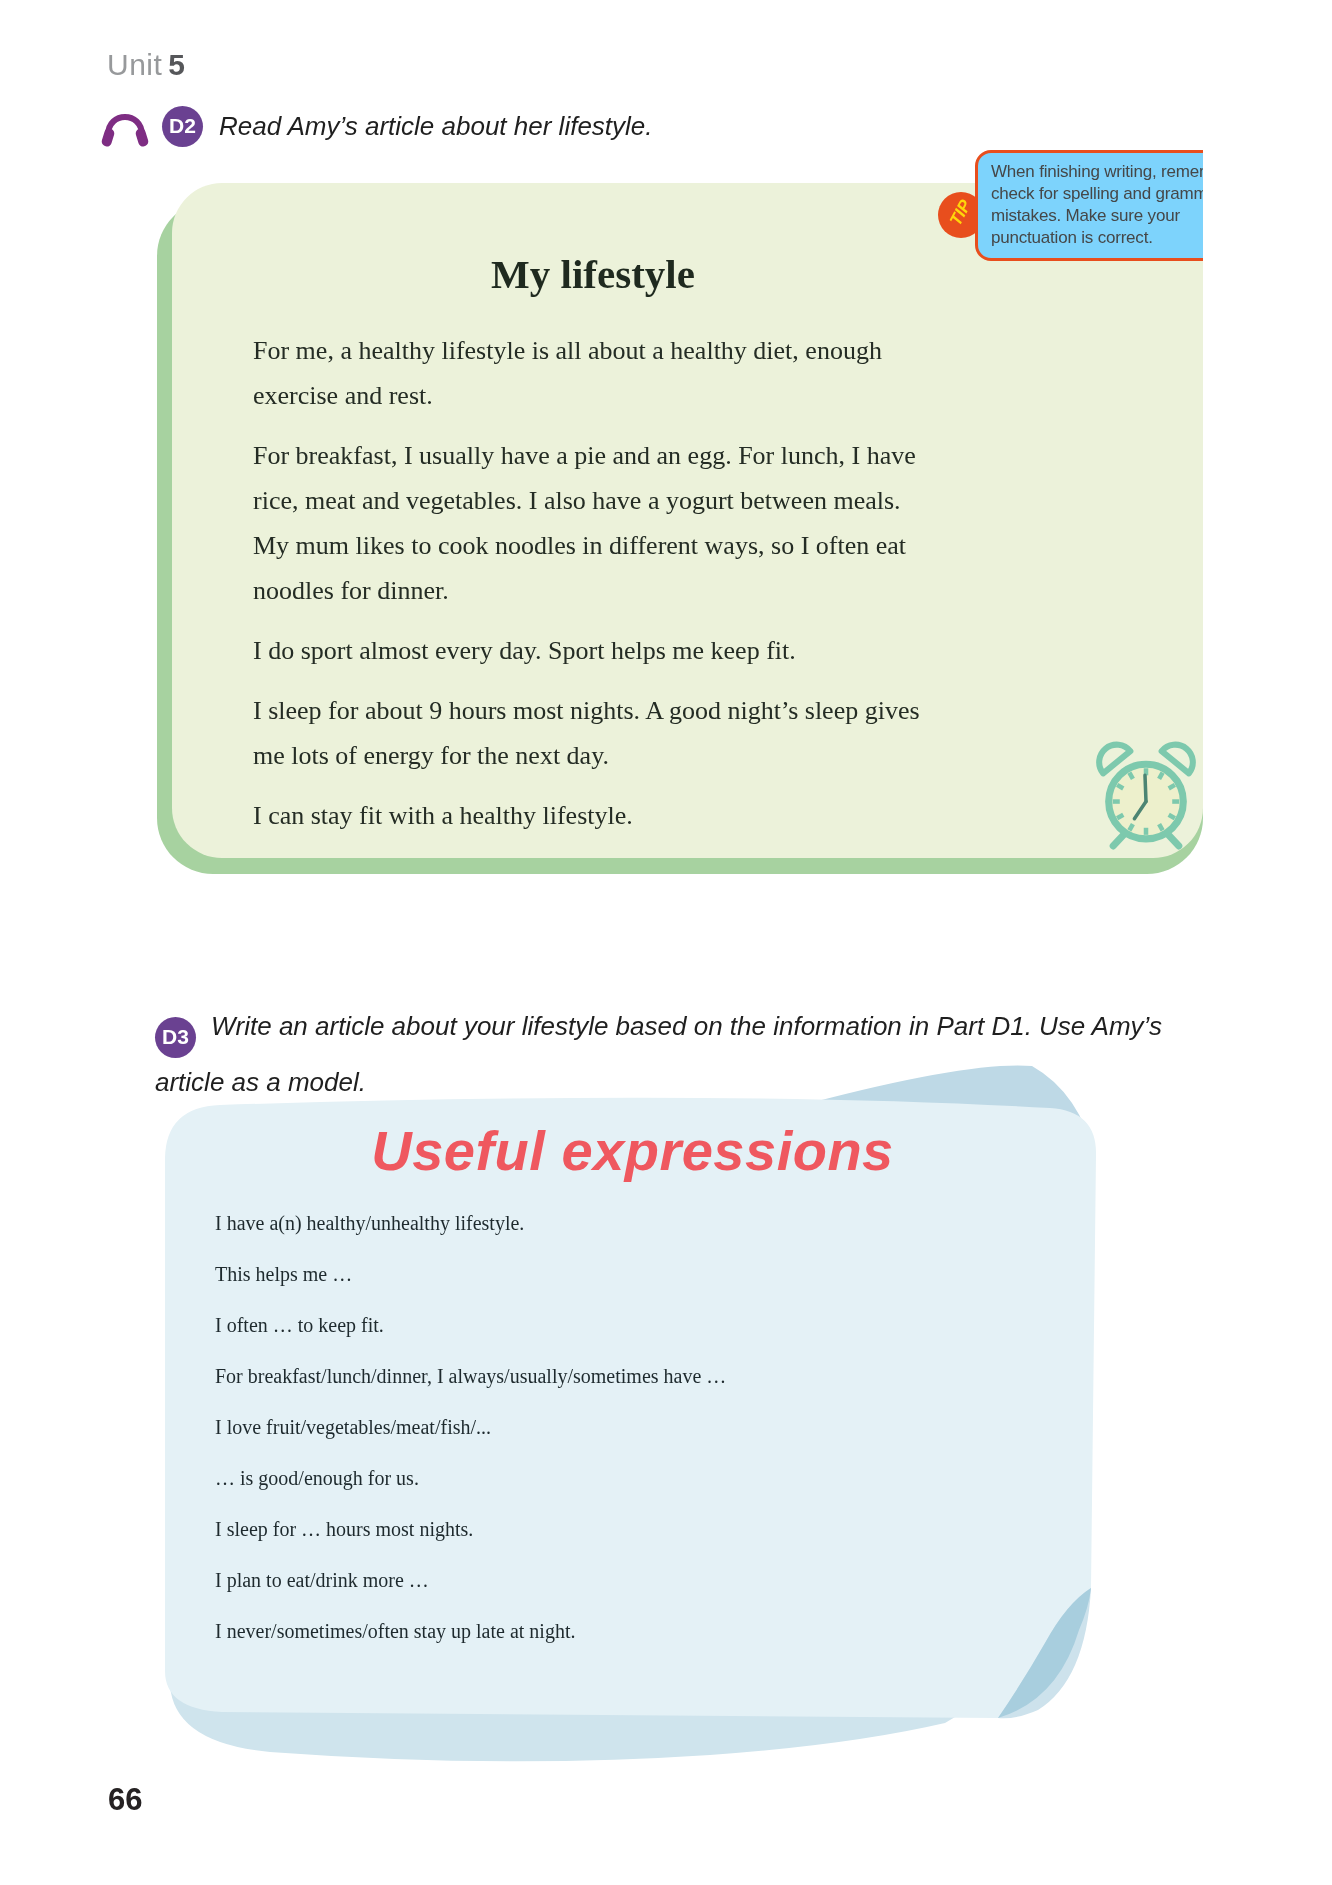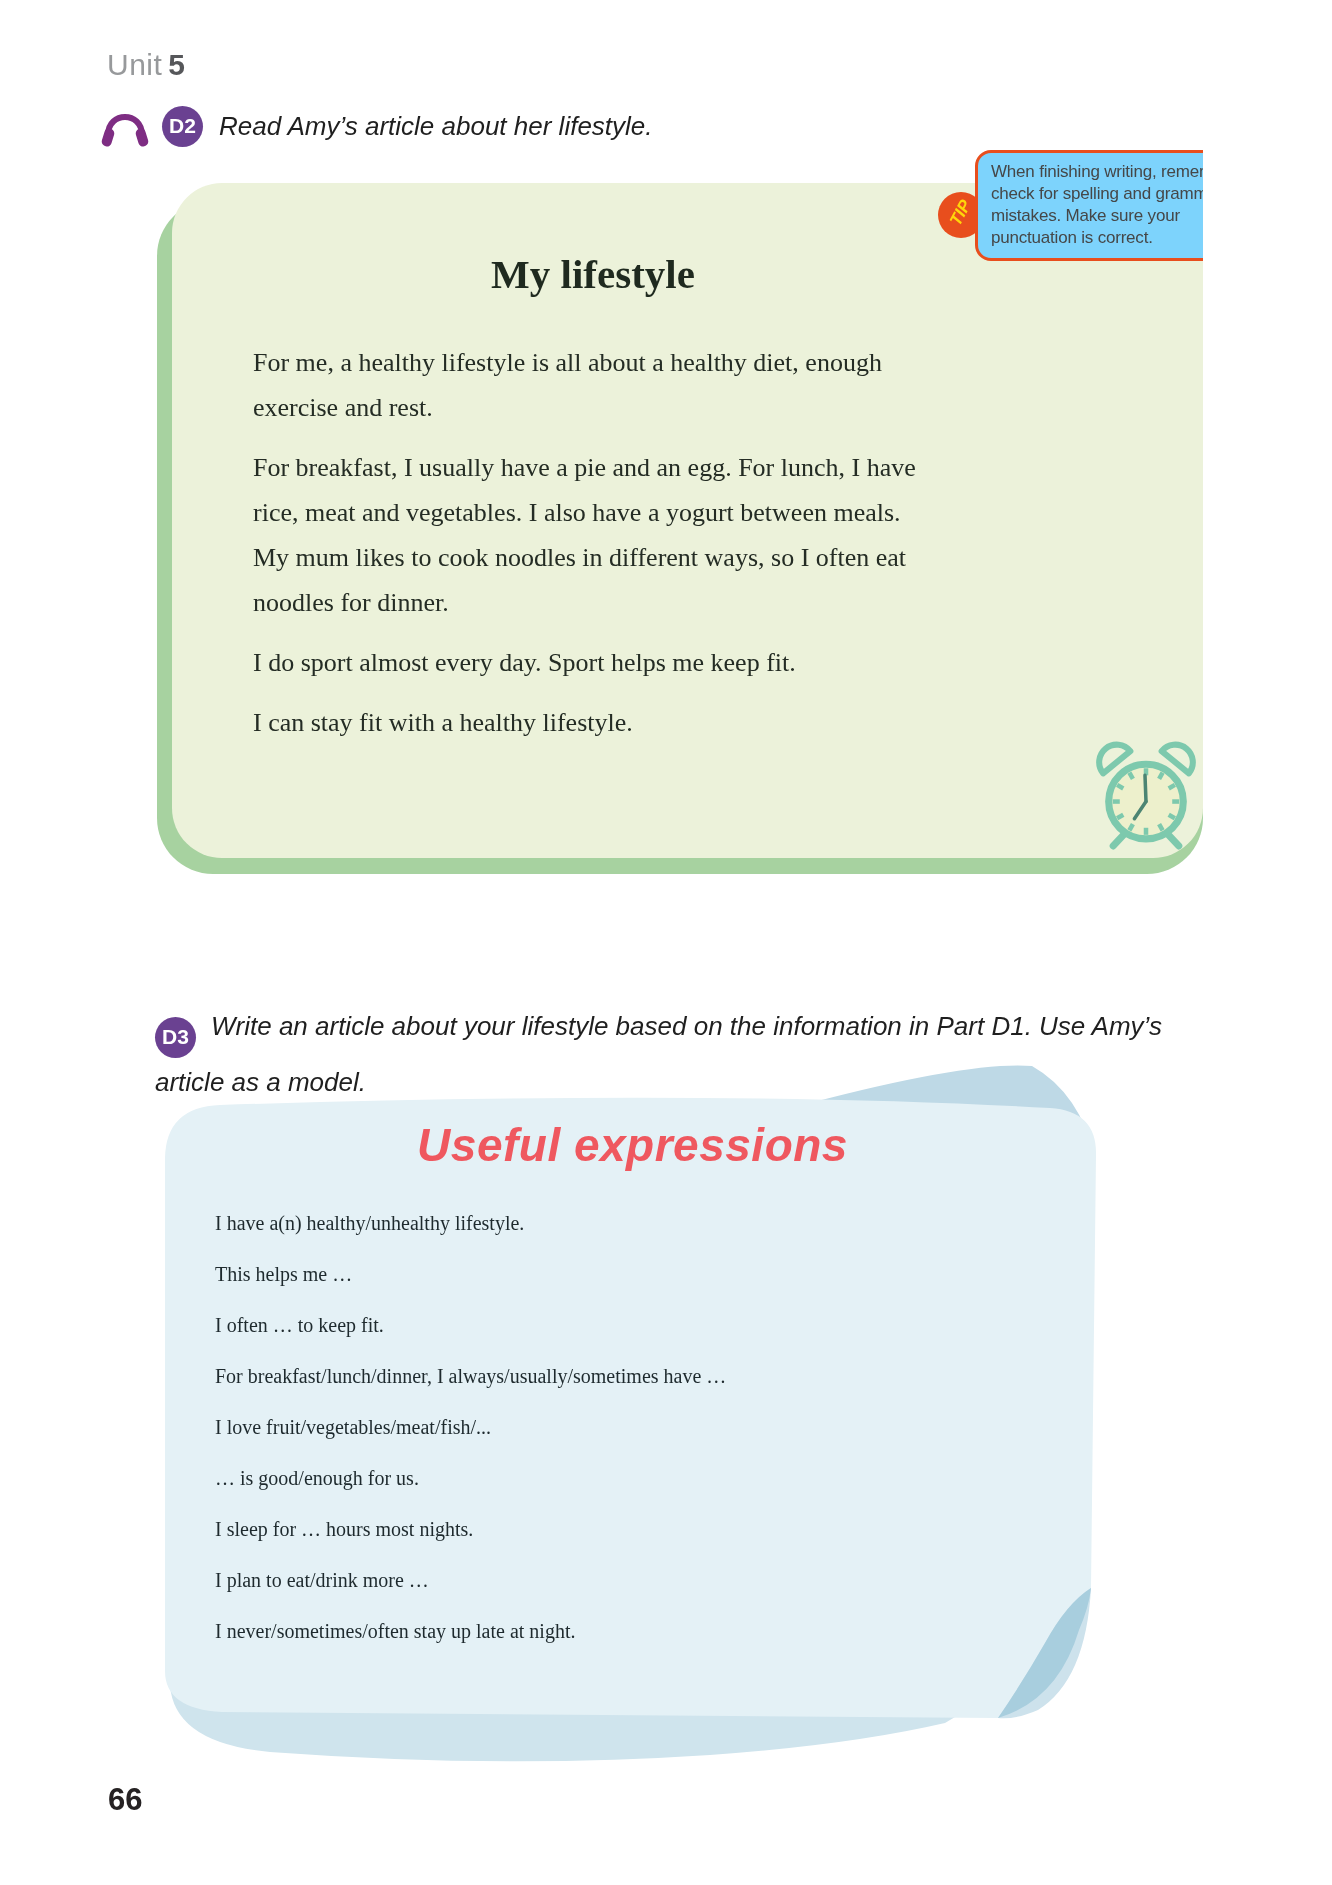--- a/index.html
+++ b/index.html
@@ -18,21 +18,21 @@
   .instr{font-style:italic;font-size:26px;color:#1f1f1f;margin-left:16px;}
 
   
   .green-shadow{position:absolute;left:157px;top:200px;width:1046px;height:674px;
                 background:#a7d2a0;border-radius:56px;z-index:1;}
   .green-box{position:absolute;left:172px;top:183px;width:1031px;height:675px;
              background:#ecf2da;border-radius:50px;z-index:2;}
   .article-title{position:absolute;left:253px;top:250px;width:680px;text-align:center;
                  font-family:"Liberation Serif","DejaVu Serif",serif;font-weight:bold;
                  font-size:41px;color:#1f2a1f;z-index:3;}
-  .article-body{position:absolute;left:253px;top:340px;width:830px;z-index:3;
+  .article-body{position:absolute;left:253px;top:328px;width:830px;z-index:3;
                 font-family:"Liberation Serif","DejaVu Serif",serif;font-size:26px;
                 line-height:45px;color:#242c24;}
   .article-body p{margin:0 0 15px 0;white-space:pre-line;}
 
   
   .tip-badge{position:absolute;left:938px;top:192px;width:46px;height:46px;border-radius:50%;
              background:#e84e1d;z-index:3;}
   .tip-badge span{position:absolute;left:4px;top:11px;display:block;width:38px;text-align:center;
                   transform:rotate(-62deg);font-style:italic;font-weight:bold;font-size:17px;color:#ffd60a;}
   .tip-box{position:absolute;left:975px;top:150px;width:268px;background:#7dd3fc;
@@ -43,21 +43,21 @@
   .clock{position:absolute;left:1088px;top:738px;z-index:5;}
 
   
   .d3-block{position:absolute;left:155px;top:1002px;width:1075px;font-style:italic;font-size:26px;
             line-height:48px;color:#1f1f1f;white-space:pre-line;}
   .d3-block .badge{vertical-align:-9px;margin-right:15px;font-style:normal;}
 
   
   .blue-sheet{position:absolute;left:150px;top:1055px;z-index:1;}
   .expr-title{position:absolute;left:165px;top:1118px;width:935px;text-align:center;z-index:3;
-              font-style:italic;font-weight:bold;font-size:46px;color:#ef585f;letter-spacing:.5px;}
+              font-style:italic;font-weight:bold;font-size:56px;color:#ef585f;letter-spacing:.5px;}
   .expr-list{position:absolute;left:215px;top:1198px;width:880px;z-index:3;
              font-family:Liberation Serif, serif;font-size:20px;color:#1e2a2e;}
   .expr-item{line-height:51px;height:51px;white-space:pre;}
 
   
   .page-num{position:absolute;left:108px;top:1782px;font-weight:bold;font-size:31px;color:#262223;}
 </style>
 </head>
 <body>
 
@@ -81,20 +81,22 @@
   <div class="green-box"></div>
   <div class="article-title">My lifestyle</div>
   <div class="article-body">
     <p>For me, a healthy lifestyle is all about a healthy diet, enough
 exercise and rest.</p>
     <p>For breakfast, I usually have a pie and an egg. For lunch, I have
 rice, meat and vegetables. I also have a yogurt between meals.
 My mum likes to cook noodles in different ways, so I often eat
 noodles for dinner.</p>
     <p>I do sport almost every day. Sport helps me keep fit.</p>
+    <p>I sleep for about 9 hours most nights. A good night’s sleep gives
+me lots of energy for the next day.</p>
     <p>I can stay fit with a healthy lifestyle.</p>
   </div>
 
   <div class="tip-badge">
     <span>TIP</span>
   </div>
   <div class="tip-box">
     <div class="tip-text">When finishing writing, remember to check for spelling and grammar mistakes. Make sure your punctuation is correct.</div>
   </div>
 

